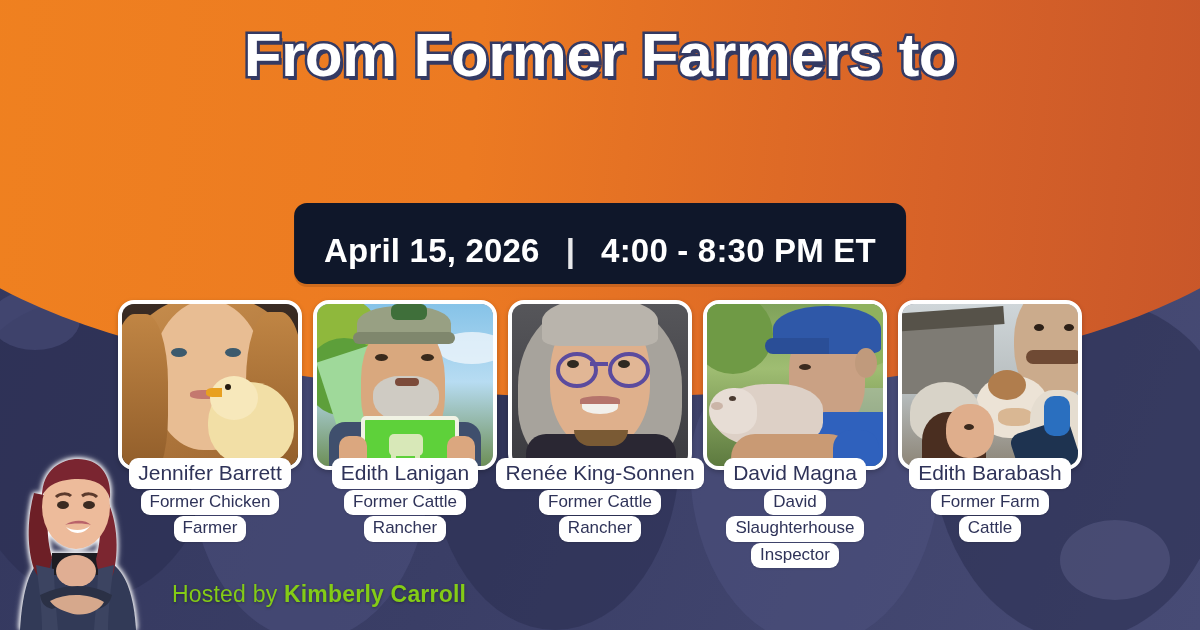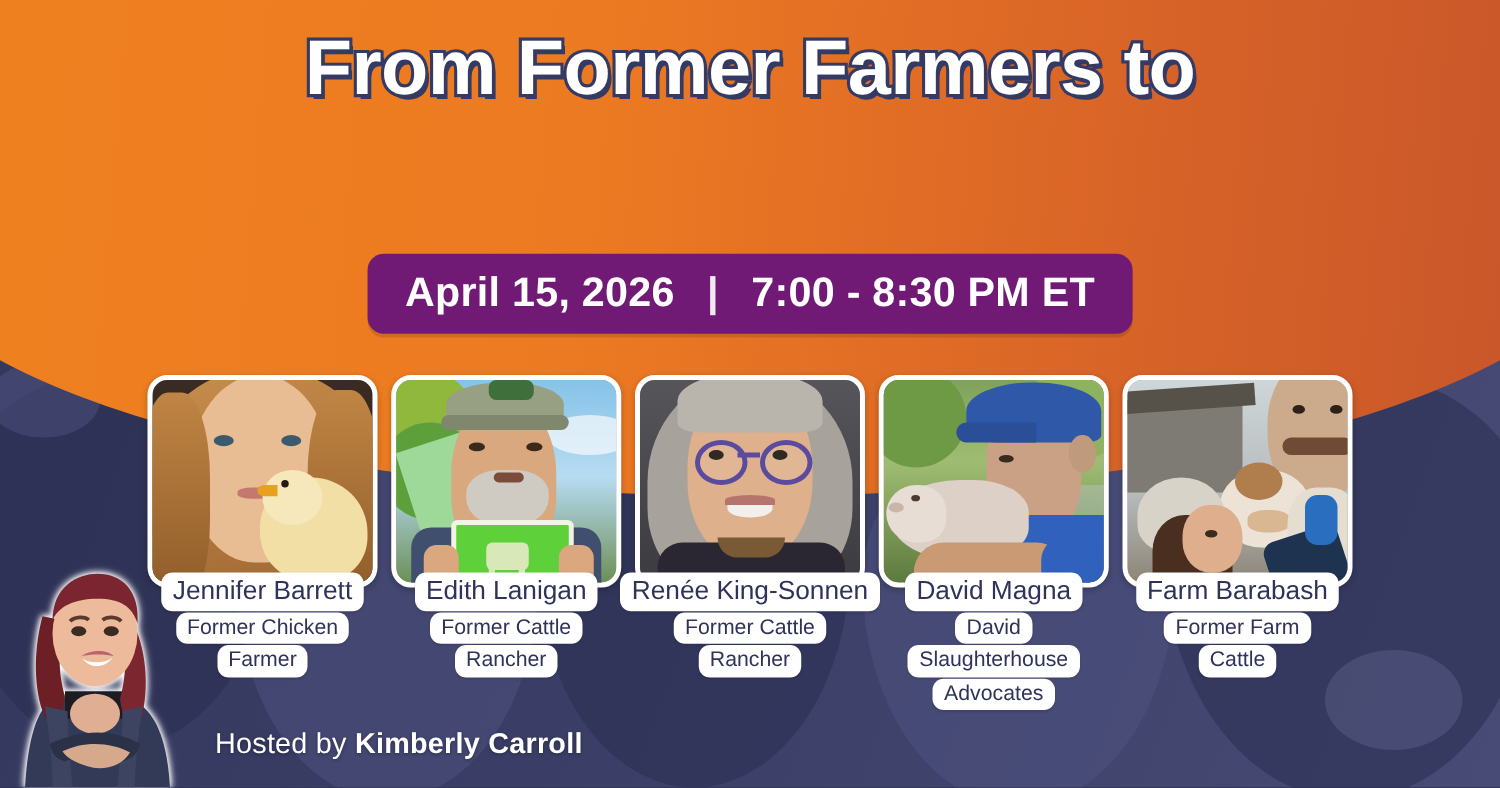--- a/index.html
+++ b/index.html
@@ -37,23 +37,23 @@
     -webkit-text-stroke:5px #343a63;
     paint-order:stroke fill;
     text-shadow:3px 4px 0 #343a63;
   }
   .title-line{display:block;}
 
   
   .date-pill{
     position:absolute;left:50%;transform:translateX(-50%);
     top:203px;
-    background:#701a75;
+    background:#0f172a;
     border-radius:13px;
-    padding:12px 30px 14px 30px;
+    padding:29px 30px 14px 30px;
     display:flex;align-items:center;gap:26px;
     box-shadow:0 3px 0 rgba(0,0,0,.12);
   }
   .date-pill span{
     color:#fff;font-size:33px;font-weight:bold;letter-spacing:.2px;
     white-space:nowrap;
   }
   .date-sep{opacity:.9;}
 
   
@@ -79,21 +79,21 @@
     color:#2f3359;font-size:17px;line-height:1.32;white-space:nowrap;
     box-shadow:0 1px 2px rgba(0,0,0,.12);
   }
   .cap-line.nm{font-weight:normal;font-size:21px;}
 
   
   .host{position:absolute;left:6px;bottom:0;width:142px;height:185px;}
   .host-cut{position:absolute;inset:0;filter:drop-shadow(0 0 2.5px #fff) drop-shadow(0 0 2.5px #fff);}
   .hosted-by{
     position:absolute;left:172px;bottom:22px;
-    font-size:23px;color:#ffffff;letter-spacing:.2px;
+    font-size:23px;color:#84cc16;letter-spacing:.2px;
     text-shadow:0 1px 3px rgba(0,0,0,.35);
   }
   .hosted-by b{font-weight:bold;}
 
   
   .sk{position:absolute;}
 </style>
 </head>
 <body>
 
@@ -112,21 +112,21 @@
 
   <div class="bg-orange"></div>
 
   <div class="title">
     <span class="title-line">From Former Farmers to</span>
   </div>
 
   <div class="date-pill">
     <span>April 15, 2026</span>
     <span class="date-sep">|</span>
-    <span>7:00 - 8:30 PM ET</span>
+    <span>4:00 - 8:30 PM ET</span>
   </div>
 
   <div class="speakers">
 
     <div class="spk">
       <div class="photo">
         <div class="scene" style="background:linear-gradient(180deg,#3a2c24,#24190f);">
           <div class="sk" style="left:-6px;top:-10px;width:190px;height:185px;border-radius:50% 50% 44% 44%;background:linear-gradient(160deg,#c98f4e,#9c6530);"></div>
           <div class="sk" style="left:30px;top:-4px;width:112px;height:150px;border-radius:50% 50% 46% 46%;background:#e8bd93;"></div>
           <div class="sk" style="left:49px;top:44px;width:16px;height:9px;border-radius:50%;background:#3c5a6d;"></div>
@@ -219,21 +219,21 @@
           <div class="sk" style="left:4px;top:98px;width:12px;height:8px;border-radius:50%;background:#cbb5a8;"></div>
           <div class="sk" style="left:22px;top:92px;width:7px;height:5px;border-radius:50%;background:#4a3a30;"></div>
           <div class="sk" style="left:24px;top:130px;width:122px;height:48px;border-radius:28px;background:#c99a74;"></div>
           <div class="sk" style="left:126px;top:126px;width:46px;height:52px;border-radius:18px;background:#2f61bd;"></div>
         </div>
       </div>
       <div class="caption">
         <div class="cap-line nm">David Magna</div>
         <div class="cap-line">David</div>
         <div class="cap-line">Slaughterhouse</div>
-        <div class="cap-line">Advocates</div>
+        <div class="cap-line">Inspector</div>
       </div>
     </div>
 
     <div class="spk">
       <div class="photo">
         <div class="scene" style="background:linear-gradient(180deg,#cfd6d9 0%,#b6bcbd 55%,#8d8577 100%);">
           <div class="sk" style="left:-4px;top:16px;width:96px;height:74px;background:#7e7b74;border-radius:3px;"></div>
           <div class="sk" style="left:-10px;top:6px;width:112px;height:18px;background:#565249;transform:rotate(-4deg);"></div>
           <div class="sk" style="left:112px;top:-16px;width:78px;height:116px;border-radius:44% 44% 50% 50%;background:#cbab8c;"></div>
           <div class="sk" style="left:124px;top:46px;width:56px;height:14px;border-radius:7px;background:#6f4a34;"></div>
@@ -245,21 +245,21 @@
           <div class="sk" style="left:128px;top:86px;width:58px;height:74px;border-radius:40%;background:#e5ddd0;"></div>
           <div class="sk" style="left:8px;top:78px;width:70px;height:60px;border-radius:50% 50% 36% 36%;background:#d8d3c8;"></div>
           <div class="sk" style="left:20px;top:108px;width:64px;height:72px;border-radius:40% 40% 30% 30%;background:#4a2e20;"></div>
           <div class="sk" style="left:44px;top:100px;width:48px;height:54px;border-radius:46%;background:#dfae8c;"></div>
           <div class="sk" style="left:62px;top:120px;width:10px;height:6px;border-radius:50%;background:#3b2a1e;"></div>
           <div class="sk" style="left:112px;top:122px;width:62px;height:46px;border-radius:10px;background:#1e3350;transform:rotate(-18deg);"></div>
           <div class="sk" style="left:142px;top:92px;width:26px;height:40px;border-radius:10px;background:#2a6fbf;"></div>
         </div>
       </div>
       <div class="caption">
-        <div class="cap-line nm">Farm Barabash</div>
+        <div class="cap-line nm">Edith Barabash</div>
         <div class="cap-line">Former Farm</div>
         <div class="cap-line">Cattle</div>
       </div>
     </div>
 
   </div>
 
   <div class="host">
     <div class="host-cut">
       <svg width="142" height="185" viewBox="0 0 142 185">

